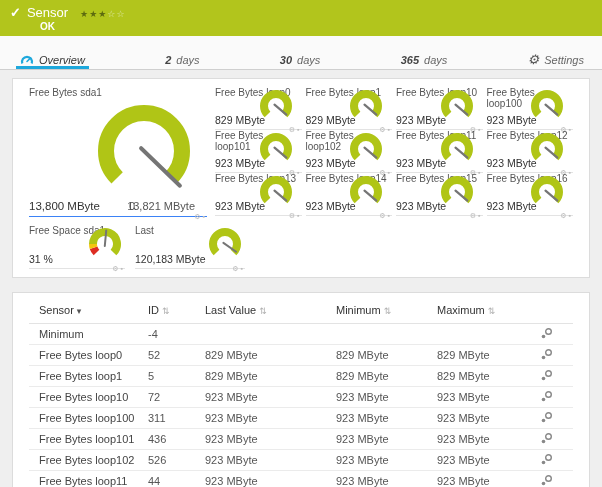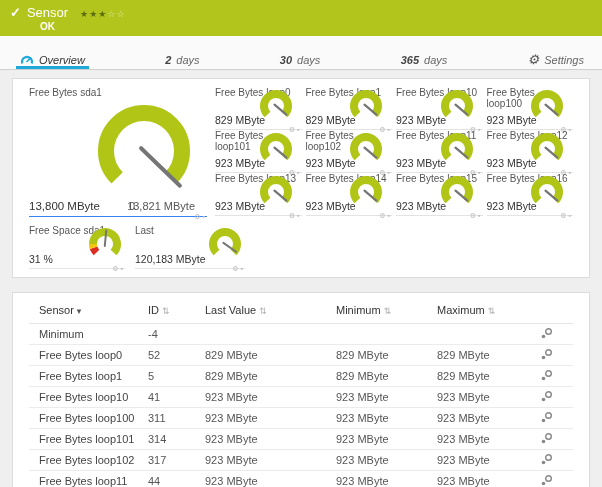--- a/index.html
+++ b/index.html
@@ -320,21 +320,21 @@
           <td>829 MByte</td>
           <td>829 MByte</td>
           <td>829 MByte</td>
           <td><svg class="row-icon" width="13" height="13" viewBox="0 0 13 13">
                 <circle cx="8.5" cy="4.5" r="2.8" fill="none" stroke="#888" stroke-width="1.4"></circle>
                 <circle cx="3.5" cy="9.5" r="1.8" fill="#888"></circle>
               </svg></td>
         </tr>
         <tr>
           <td class="col-channel">Free Bytes loop10</td>
-          <td>41</td>
+          <td>72</td>
           <td>923 MByte</td>
           <td>923 MByte</td>
           <td>923 MByte</td>
           <td><svg class="row-icon" width="13" height="13" viewBox="0 0 13 13">
                 <circle cx="8.5" cy="4.5" r="2.8" fill="none" stroke="#888" stroke-width="1.4"></circle>
                 <circle cx="3.5" cy="9.5" r="1.8" fill="#888"></circle>
               </svg></td>
         </tr>
         <tr>
           <td class="col-channel">Free Bytes loop100</td>
@@ -342,32 +342,32 @@
           <td>923 MByte</td>
           <td>923 MByte</td>
           <td>923 MByte</td>
           <td><svg class="row-icon" width="13" height="13" viewBox="0 0 13 13">
                 <circle cx="8.5" cy="4.5" r="2.8" fill="none" stroke="#888" stroke-width="1.4"></circle>
                 <circle cx="3.5" cy="9.5" r="1.8" fill="#888"></circle>
               </svg></td>
         </tr>
         <tr>
           <td class="col-channel">Free Bytes loop101</td>
-          <td>314</td>
+          <td>436</td>
           <td>923 MByte</td>
           <td>923 MByte</td>
           <td>923 MByte</td>
           <td><svg class="row-icon" width="13" height="13" viewBox="0 0 13 13">
                 <circle cx="8.5" cy="4.5" r="2.8" fill="none" stroke="#888" stroke-width="1.4"></circle>
                 <circle cx="3.5" cy="9.5" r="1.8" fill="#888"></circle>
               </svg></td>
         </tr>
         <tr>
           <td class="col-channel">Free Bytes loop102</td>
-          <td>317</td>
+          <td>526</td>
           <td>923 MByte</td>
           <td>923 MByte</td>
           <td>923 MByte</td>
           <td><svg class="row-icon" width="13" height="13" viewBox="0 0 13 13">
                 <circle cx="8.5" cy="4.5" r="2.8" fill="none" stroke="#888" stroke-width="1.4"></circle>
                 <circle cx="3.5" cy="9.5" r="1.8" fill="#888"></circle>
               </svg></td>
         </tr>
         <tr>
           <td class="col-channel">Free Bytes loop11</td>

